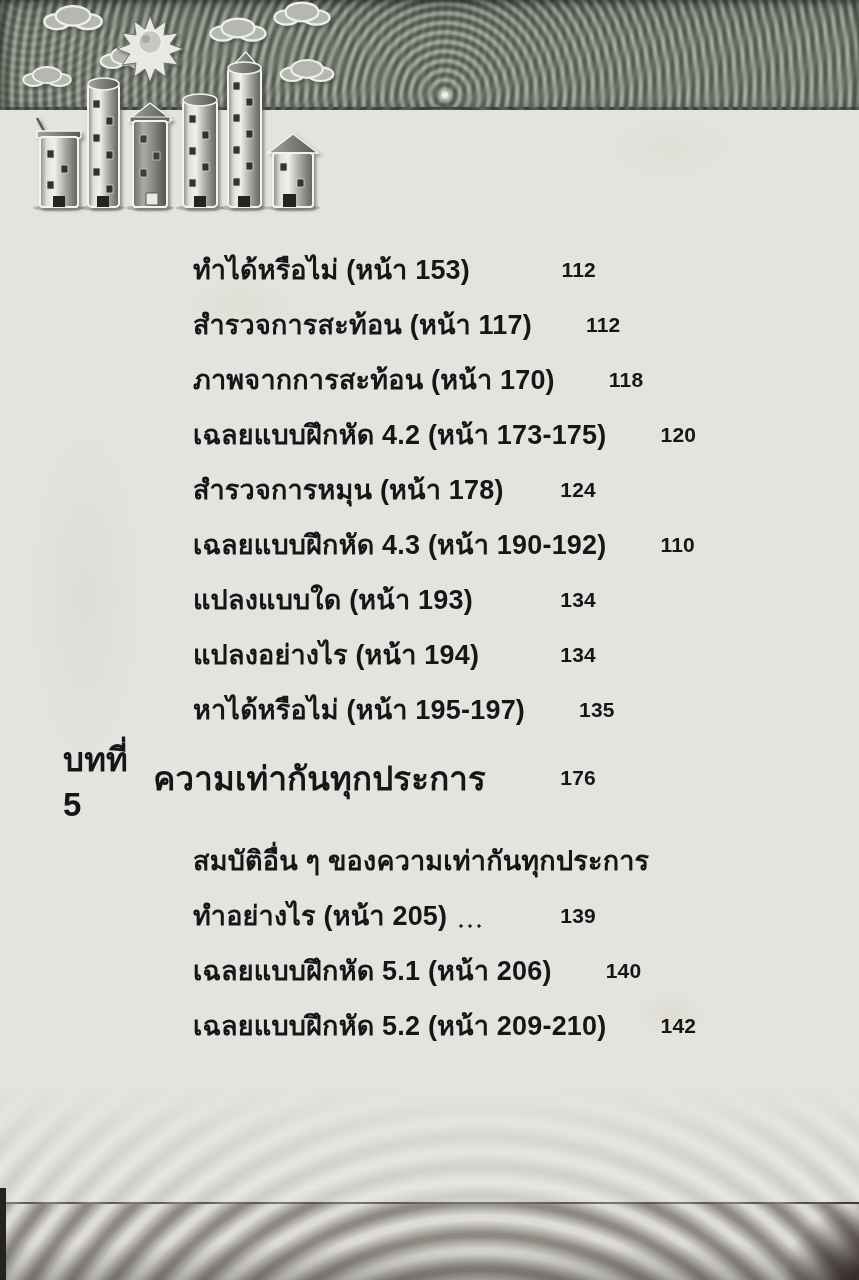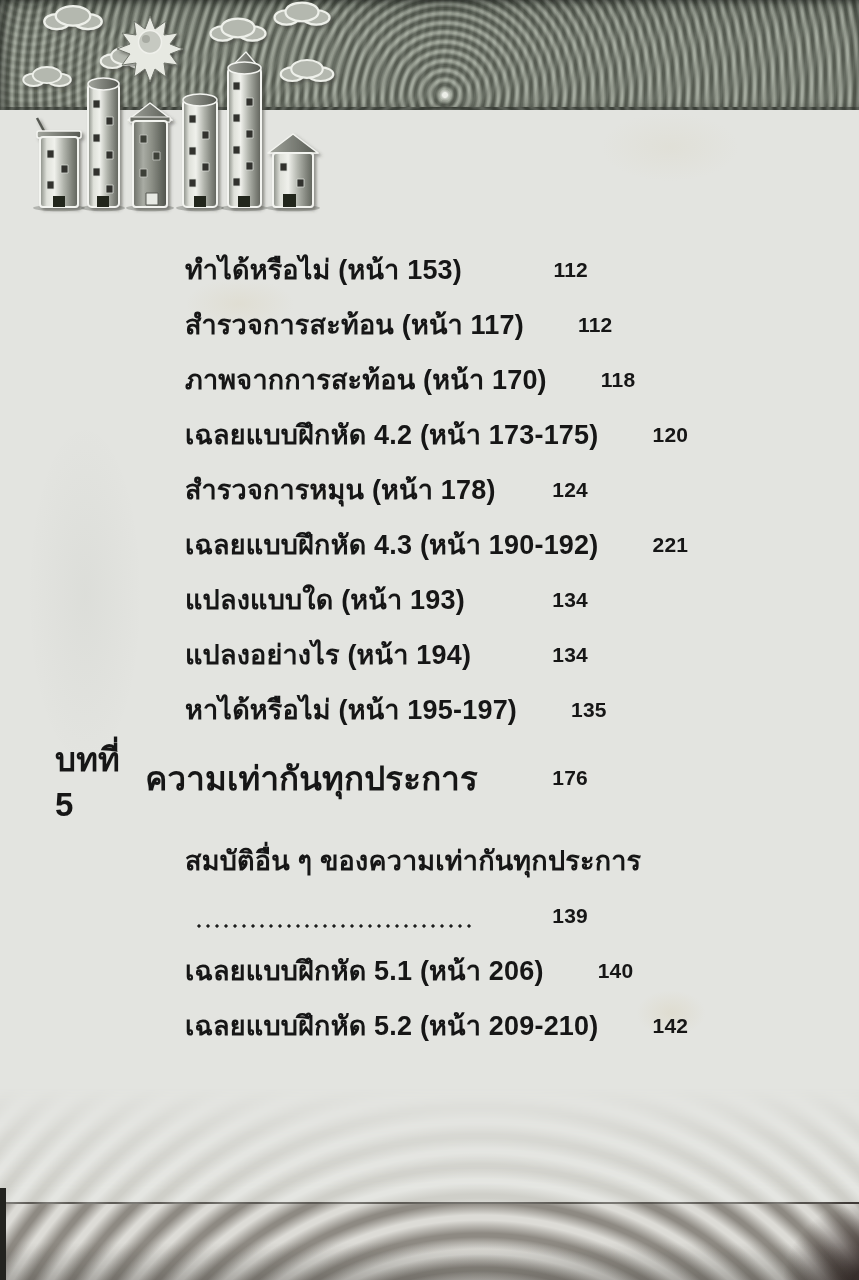--- a/index.html
+++ b/index.html
@@ -23,21 +23,21 @@
   .header-art{position:absolute;left:0;top:0;width:859px;height:240px;}
 
   
   .stain{position:absolute;border-radius:50%;pointer-events:none;}
   .s1{left:185px;top:278px;width:110px;height:52px;background:radial-gradient(ellipse,rgba(198,176,116,.12),transparent 70%);}
   .s2{left:636px;top:990px;width:70px;height:46px;background:radial-gradient(ellipse,rgba(198,176,116,.15),transparent 70%);}
   .s3{left:600px;top:112px;width:140px;height:70px;background:radial-gradient(ellipse,rgba(196,180,128,.09),transparent 70%);}
   .s4{left:30px;top:430px;width:110px;height:330px;background:radial-gradient(ellipse,rgba(130,136,126,.07),transparent 75%);}
 
   
-  .toc{position:absolute;left:0;top:230px;width:706px;padding-top:12px;}
+  .toc{position:absolute;left:8px;top:230px;width:706px;padding-top:12px;}
   .row{display:flex;align-items:center;height:55px;padding:0 118px 0 185px;
     font-size:27px;letter-spacing:.2px;}
   .row .title{white-space:nowrap;}
   .row .label:empty{display:none;}
   .dots{flex:1;height:4px;margin:0 42px 0 12px;transform:translateY(10px);
     background-image:radial-gradient(circle 1.6px at 2px 2px, #1d1d1d 98%, transparent);
     background-size:9px 4px;background-repeat:repeat-x;}
   .row.no-dots .dots{visibility:hidden;}
   .pg{width:72px;text-align:right;font-size:21px;}
   .row.chapter{height:70px;margin-top:6px;padding-left:55px;
@@ -232,21 +232,21 @@
       <div class="row entry">
 
       <span class="title">สำรวจการหมุน (หน้า 178)</span>
       <span class="dots"></span>
       <span class="pg">124</span>
     </div>
       <div class="row entry">
 
       <span class="title">เฉลยแบบฝึกหัด 4.3 (หน้า 190-192)</span>
       <span class="dots"></span>
-      <span class="pg">221</span>
+      <span class="pg">110</span>
     </div>
       <div class="row entry">
 
       <span class="title">แปลงแบบใด (หน้า 193)</span>
       <span class="dots"></span>
       <span class="pg">134</span>
     </div>
       <div class="row entry">
 
       <span class="title">แปลงอย่างไร (หน้า 194)</span>
@@ -266,20 +266,21 @@
       <span class="pg">176</span>
     </div>
       <div class="row entry sub-first no-dots">
 
       <span class="title">สมบัติอื่น ๆ ของความเท่ากันทุกประการ</span>
       <span class="dots"></span>
       <span class="pg"></span>
     </div>
       <div class="row entry">
 
+      <span class="title">ทำอย่างไร (หน้า 205)</span>
       <span class="dots"></span>
       <span class="pg">139</span>
     </div>
       <div class="row entry">
 
       <span class="title">เฉลยแบบฝึกหัด 5.1 (หน้า 206)</span>
       <span class="dots"></span>
       <span class="pg">140</span>
     </div>
       <div class="row entry">

